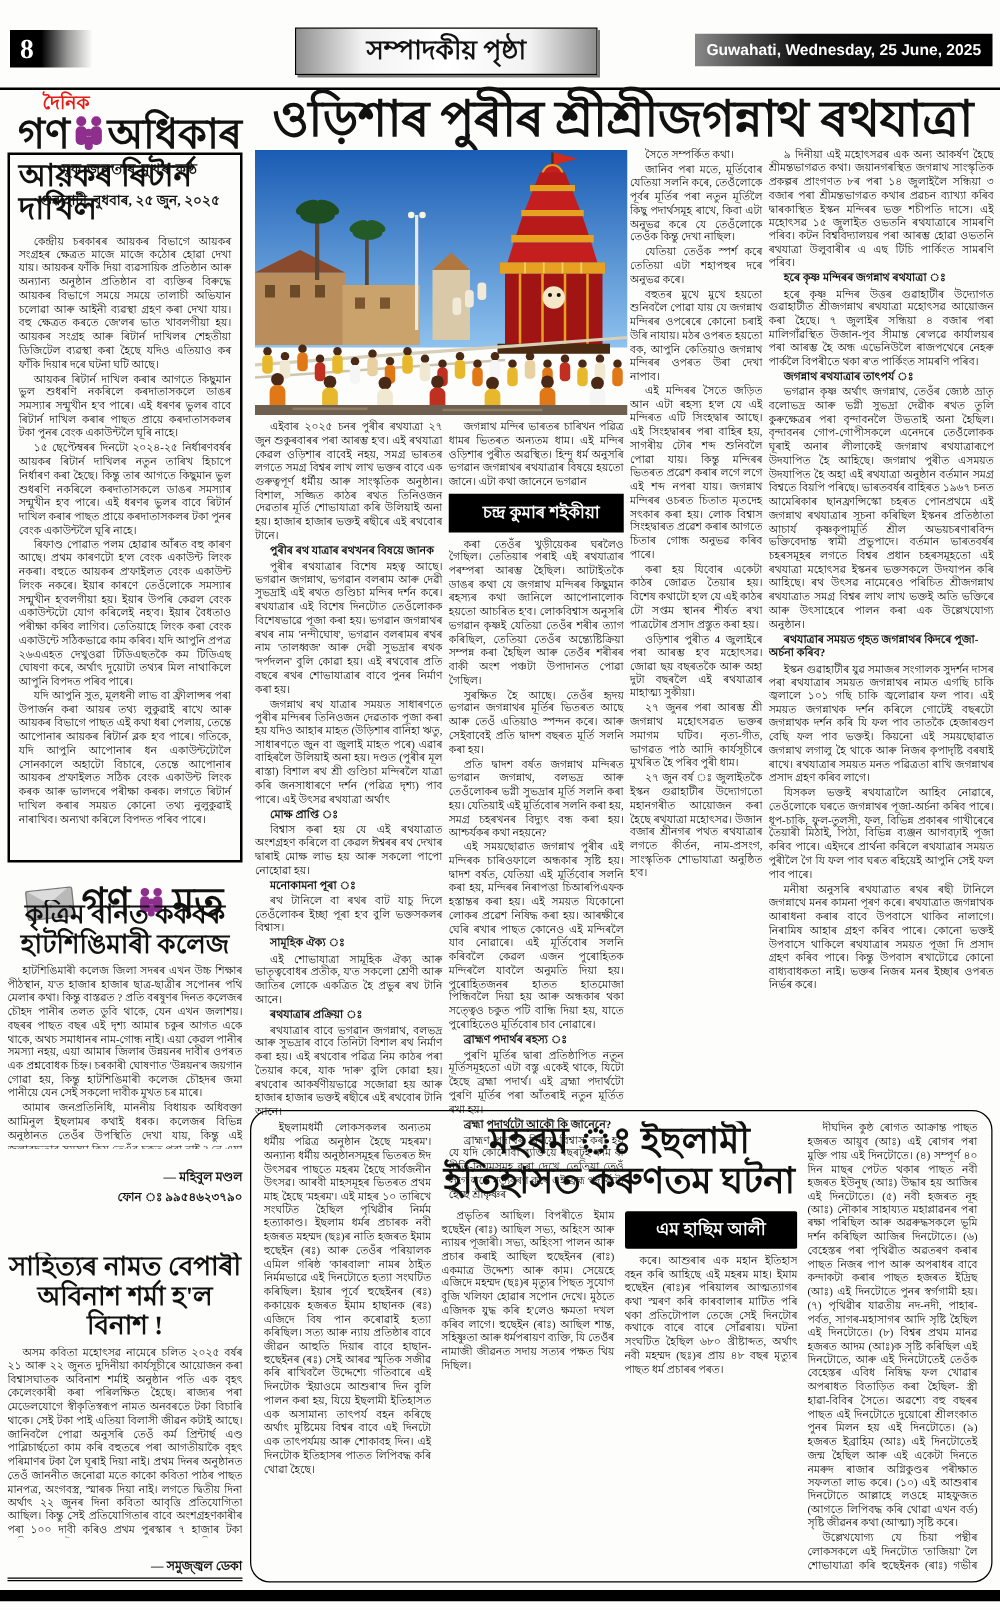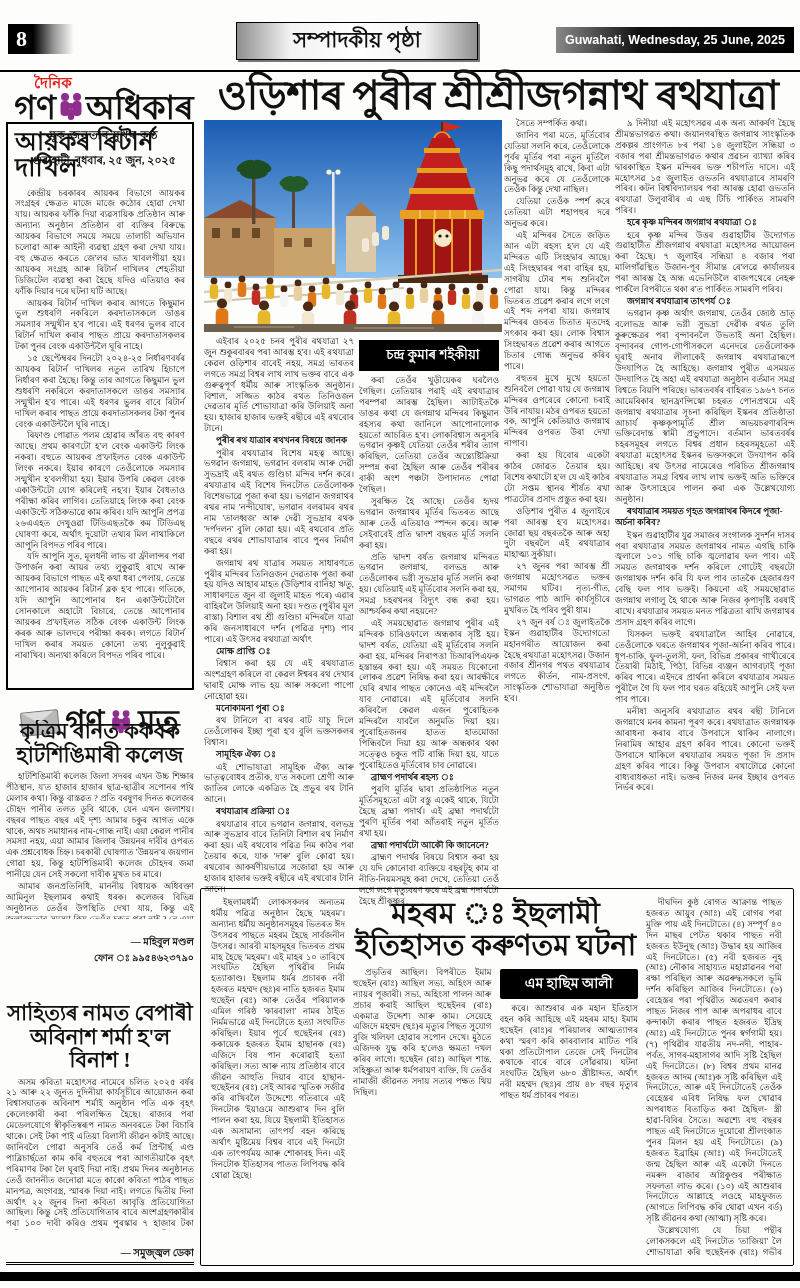--- a/index.html
+++ b/index.html
@@ -48,21 +48,21 @@
   
   .main-area{position:absolute;left:204px;top:118px;width:592px;height:764px;display:grid;
     grid-template-columns:150px 140px 106px 180px;column-gap:5px;}
   .main-area .col{overflow:hidden;height:764px;}
   .pad-photo{padding-top:218px;}
   .photo{position:absolute;left:0;top:2px;width:298px;height:212px;display:block;}
   .byline-box{background:#000;color:#fff;font-weight:bold;font-size:13.5px;text-align:center;
     padding:4px 2px;margin:4px 0 4px -12px;width:168px;position:relative;z-index:2;border-radius:2px;}
   .inset-headline{font-size:21px;font-weight:bold;line-height:1.2;text-align:center;margin:8px 0;width:116px;margin-left:-5px;}
   
-  .muh-box{position:absolute;left:200px;top:888px;width:594px;height:378px;border:1.5px solid #000;border-radius:2px;
+  .muh-box{position:absolute;left:200px;top:888px;width:594px;height:378px;border:1.5px solid #000;border-radius:16px;
     padding:8px 10px;box-sizing:border-box;display:grid;grid-template-columns:134px 285px 136px;column-gap:8px;}
   .muh-box .mcol{overflow:hidden;}
   .muh-mid{display:flex;flex-direction:column;overflow:hidden;}
   .muh-headline{font-size:29px;font-weight:bold;line-height:1.12;text-align:center;margin:0 0 5px 0;}
   .muh-inner{flex:1;display:grid;grid-template-columns:1fr 1fr;column-gap:8px;overflow:hidden;}
   .muh-inner>div{overflow:hidden;}
   .muh-byline{background:#000;color:#fff;font-weight:bold;font-size:14px;text-align:center;padding:3px 2px;margin:2px 0 4px 0;border-radius:2px;}
   .bottom-bar{position:absolute;left:0;top:1272px;width:800px;height:9px;background:#000;}
   .people-icon svg{display:block;}
 </style>
@@ -287,40 +287,43 @@
         <p class="sh">মনোকামনা পূৰা ঃ</p>
         <p class="bp">ৰথ টানিলে বা ৰথৰ বাট যাচু দিলে তেওঁলোকৰ ইচ্ছা পূৰা হ'ব বুলি ভক্তসকলৰ বিশ্বাস।</p>
         <p class="sh">সামূহিক ঐক্য ঃ</p>
         <p class="bp">এই শোভাযাত্ৰা সামূহিক ঐক্য আৰু ভাতৃত্ববোধৰ প্ৰতীক, য'ত সকলো শ্ৰেণী আৰু জাতিৰ লোকে একত্ৰিত হৈ প্ৰভুৰ ৰথ টানি আনে।</p>
         <p class="sh">ৰথযাত্ৰাৰ প্ৰক্ৰিয়া ঃ</p>
         <p class="bp">ৰথযাত্ৰাৰ বাবে ভগৱান জগন্নাথ, বলভদ্ৰ আৰু সুভদ্ৰাৰ বাবে তিনিটা বিশাল ৰথ নিৰ্মাণ কৰা হয়। এই ৰথবোৰ পৱিত্ৰ নিম কাঠৰ পৰা তৈয়াৰ কৰে, যাক 'দাৰু' বুলি কোৱা হয়। ৰথবোৰ আকৰ্ষণীয়ভাৱে সজোৱা হয় আৰু হাজাৰ হাজাৰ ভক্তই ৰছীৰে এই ৰথবোৰ টানি আনে।</p>
       </div>
   </div>
 
   <div class="col pad-photo">
+    <div>
+        <p class="bp">জগন্নাথ মন্দিৰ ভাৰতৰ চাৰিখন পৱিত্ৰ ধামৰ ভিতৰত অন্যতম ধাম। এই মন্দিৰ ওড়িশাৰ পুৰীত অৱস্থিত। হিন্দু ধৰ্ম অনুসৰি ভগৱান জগন্নাথৰ ৰথযাত্ৰাৰ বিষয়ে হয়তো জানে। এটা কথা জানেনে ভগৱান</p>
+      </div>
     <div class="byline-box">চন্দ্ৰ কুমাৰ শইকীয়া</div>
     <div>
         <p class="bp">কৰা তেওঁৰ খুড়ীয়েকৰ ঘৰলৈও গৈছিল। তেতিয়াৰ পৰাই এই ৰথযাত্ৰাৰ পৰম্পৰা আৰম্ভ হৈছিল। আটাইতকৈ ডাঙৰ কথা যে জগন্নাথ মন্দিৰৰ কিছুমান ৰহস্যৰ কথা জানিলে আপোনালোক হয়তো আচৰিত হ'ব। লোকবিশ্বাস অনুসৰি ভগৱান কৃষ্ণই যেতিয়া তেওঁৰ শৰীৰ ত্যাগ কৰিছিল, তেতিয়া তেওঁৰ অন্ত্যেষ্টিক্ৰিয়া সম্পন্ন কৰা হৈছিল আৰু তেওঁৰ শৰীৰৰ বাকী অংশ পঞ্চটা উপাদানত পোৱা গৈছিল।</p>
         <p class="bp">সুৰক্ষিত হৈ আছে। তেওঁৰ হৃদয় ভগৱান জগন্নাথৰ মূৰ্তিৰ ভিতৰত আছে আৰু তেওঁ এতিয়াও স্পন্দন কৰে। আৰু সেইবাবেই প্ৰতি দ্বাদশ বছৰত মূৰ্তি সলনি কৰা হয়।</p>
         <p class="bp">প্ৰতি দ্বাদশ বৰ্ষত জগন্নাথ মন্দিৰত ভগৱান জগন্নাথ, বলভদ্ৰ আৰু তেওঁলোকৰ ভগ্নী সুভদ্ৰাৰ মূৰ্তি সলনি কৰা হয়। যেতিয়াই এই মূৰ্তিবোৰ সলনি কৰা হয়, সমগ্ৰ চহৰখনৰ বিদ্যুৎ বন্ধ কৰা হয়। আশ্চৰ্যকৰ কথা নহয়নে?</p>
         <p class="bp">এই সময়ছোৱাত জগন্নাথ পুৰীৰ এই মন্দিৰক চাৰিওফালে অন্ধকাৰ সৃষ্টি হয়। দ্বাদশ বৰ্ষত, যেতিয়া এই মূৰ্তিবোৰ সলনি কৰা হয়, মন্দিৰৰ নিৰাপত্তা চিআৰপিএফক হস্তান্তৰ কৰা হয়। এই সময়ত যিকোনো লোকৰ প্ৰৱেশ নিষিদ্ধ কৰা হয়। আৰক্ষীৰে ঘেৰি ৰখাৰ পাছত কোনেও এই মন্দিৰলৈ যাব নোৱাৰে। এই মূৰ্তিবোৰ সলনি কৰিবলৈ কেৱল এজন পুৰোহিতক মন্দিৰলৈ যাবলৈ অনুমতি দিয়া হয়। পুৰোহিতজনৰ হাতত হাতমোজা পিন্ধিবলৈ দিয়া হয় আৰু অন্ধকাৰ থকা সত্ত্বেও চকুত পটি বান্ধি দিয়া হয়, যাতে পুৰোহিতেও মূৰ্তিবোৰ চাব নোৱাৰে।</p>
         <p class="sh">ব্ৰাহ্মণ পদাৰ্থৰ ৰহস্য ঃ</p>
         <p class="bp">পুৰণি মূৰ্তিৰ দ্বাৰা প্ৰতিষ্ঠাপিত নতুন মূৰ্তিসমূহতো এটা বস্তু একেই থাকে, যিটো হৈছে ব্ৰহ্মা পদাৰ্থ। এই ব্ৰহ্মা পদাৰ্থটো পুৰণি মূৰ্তিৰ পৰা আঁতৰাই নতুন মূৰ্তিত ৰখা হয়।</p>
         <p class="sh">ব্ৰহ্মা পদাৰ্থটো আকৌ কি জানেনে?</p>
         <p class="bp">ব্ৰাহ্মণ পদাৰ্থৰ বিষয়ে বিশ্বাস কৰা হয় যে যদি কোনোবা ব্যক্তিয়ে বছৰটূহ কাম বা নীতি-নিয়মসমূহ কৰা দেখে, তেতিয়া তেওঁ লগে লগে মৃত্যুবৰণ কৰে এই ব্ৰহ্ম পদাৰ্থটো হৈছে শ্ৰীকৃষ্ণৰ</p>
       </div>
   </div>
 
   <div class="col">
     <div>
         <p class="bp">সৈতে সম্পৰ্কিত কথা।</p>
         <p class="bp">জানিব পৰা মতে, মূৰ্তিবোৰ যেতিয়া সলনি কৰে, তেওঁলোকে পূৰ্বৰ মূৰ্তিৰ পৰা নতুন মূৰ্তিলৈ কিছু পদাৰ্থসমূহ ৰাখে, কিবা এটা অনুভৱ কৰে যে তেওঁলোকে তেওঁক কিন্তু দেখা নাছিল।</p>
         <p class="bp">যেতিয়া তেওঁক স্পৰ্শ কৰে তেতিয়া এটা শহাপহুৰ দৰে অনুভৱ কৰে।</p>
+        <p class="bp">বহুতৰ মুখে মুখে হয়তো শুনিবলৈ পোৱা যায় যে জগন্নাথ মন্দিৰৰ ওপৰেৰে কোনো চৰাই উৰি নাযায়। মঠৰ ওপৰত হয়তো বক, আপুনি কেতিয়াও জগন্নাথ মন্দিৰৰ ওপৰত উৰা দেখা নাপাব।</p>
         <p class="bp">এই মন্দিৰৰ সৈতে জড়িত আন এটা ৰহস্য হ'ল যে এই মন্দিৰত এটি সিংহদ্বাৰ আছে। এই সিংহদ্বাৰৰ পৰা বাহিৰ হয়, সাগৰীয় ঢৌৰ শব্দ শুনিবলৈ পোৱা যায়। কিন্তু মন্দিৰৰ ভিতৰত প্ৰৱেশ কৰাৰ লগে লগে এই শব্দ নপৰা যায়। জগন্নাথ মন্দিৰৰ ওচৰত চিতাত মৃতদেহ সৎকাৰ কৰা হয়। লোক বিশ্বাস সিংহদ্বাৰত প্ৰৱেশ কৰাৰ আগতে চিতাৰ গোন্ধ অনুভৱ কৰিব পাৰে।</p>
-        <p class="bp">বহুতৰ মুখে মুখে হয়তো শুনিবলৈ পোৱা যায় যে জগন্নাথ মন্দিৰৰ ওপৰেৰে কোনো চৰাই উৰি নাযায়। মঠৰ ওপৰত হয়তো বক, আপুনি কেতিয়াও জগন্নাথ মন্দিৰৰ ওপৰত উৰা দেখা নাপাব।</p>
       </div>
     <div>
         <p class="bp">কৰা হয় যিবোৰ একেটা কাঠৰ জোৱত তৈয়াৰ হয়। বিশেষ কথাটো হ'ল যে এই কাঠৰ টো সপ্তম স্থানৰ শীৰ্ষত ৰখা পাত্ৰটোৰ প্ৰসাদ প্ৰস্তুত কৰা হয়।</p>
         <p class="bp">ওড়িশাৰ পুৰীত 4 জুলাইৰে পৰা আৰম্ভ হ'ব মহোৎসৱ। জোৱা ছয় বছৰতকৈ আৰু অহা দুটা বছৰলৈ এই ৰথযাত্ৰাৰ মাহাত্ম্য সুকীয়া।</p>
         <p class="bp">২৭ জুনৰ পৰা আৰম্ভ শ্ৰী জগন্নাথ মহোৎসৱত ভক্তৰ সমাগম ঘটিব। নৃত্য-গীত, ভাগৱত পাঠ আদি কাৰ্যসূচীৰে মুখৰিত হৈ পৰিব পুৰী ধাম।</p>
         <p class="bp">২৭ জুন বৰ্ষ ঃ জুলাইতকৈ ইস্কন গুৱাহাটীৰ উদ্যোগতো মহানগৰীত আয়োজন কৰা হৈছে ৰথযাত্ৰা মহোৎসৱ। উজান বজাৰ শ্ৰীনগৰ পথত ৰথযাত্ৰাৰ লগতে কীৰ্তন, নাম-প্ৰসংগ, সাংস্কৃতিক শোভাযাত্ৰা অনুষ্ঠিত হ'ব।</p>
       </div>
   </div>
 
   <div class="col">

